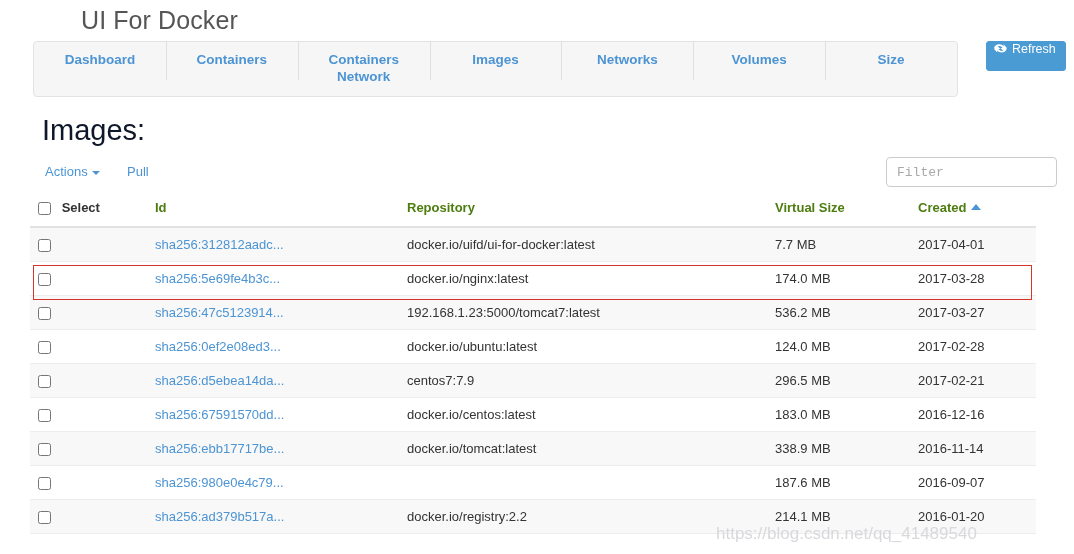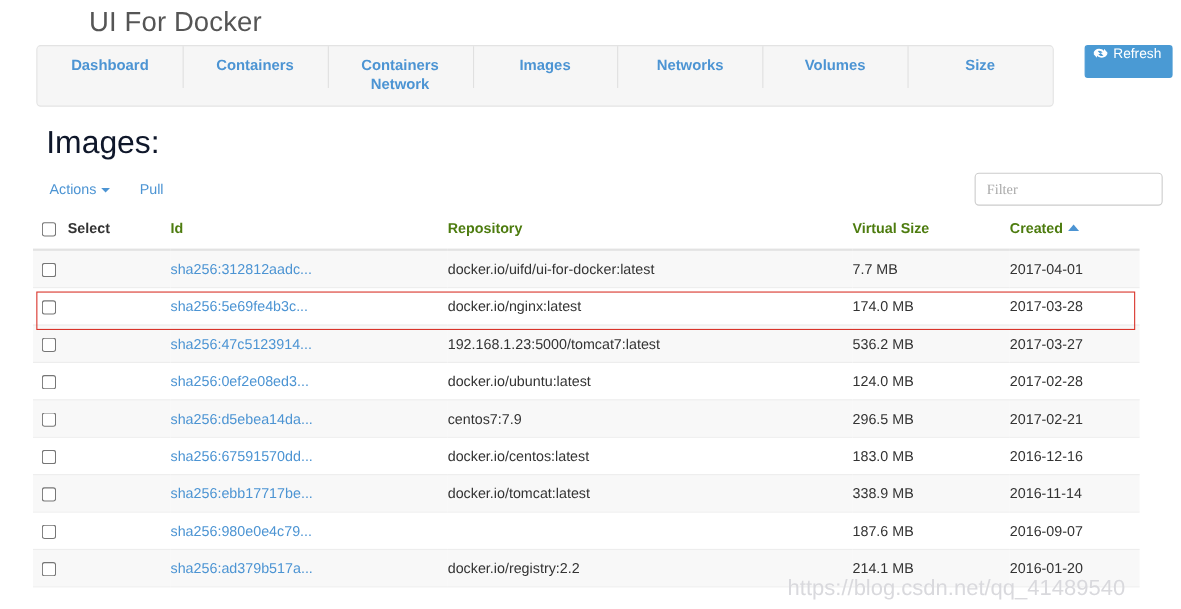--- a/index.html
+++ b/index.html
@@ -116,21 +116,21 @@
     font-size: 13px;
     color: #4c94d3;
     cursor: pointer;
     white-space: nowrap;
   }
   .filter-input {
     position: absolute;
     left: 886px; top: 157px;
     width: 171px; height: 30px;
     padding: 4px 10px;
-    font-family: Liberation Serif, serif;
+    font-family: Liberation Mono, monospace;
     font-size: 13px;
     color: #7f1d1d;
     background: #fff;
     border: 1px solid #cccccc;
     border-radius: 4px;
     outline: none;
   }
   .filter-input::placeholder { color: #a9a9a9; }
 
   
@@ -199,21 +199,21 @@
     width: 999px; height: 35px;
     border: 1.5px solid #d9342b;
     pointer-events: none;
     z-index: 5;
   }
 
   
   .watermark {
     position: absolute;
     left: 716px; top: 524px;
-    font-size: 20px;
+    font-size: 17px;
     color: #d9d9dd;
     white-space: nowrap;
     user-select: none;
   }
 </style>
 </head>
 <body>
 
 <div id="app">
 

